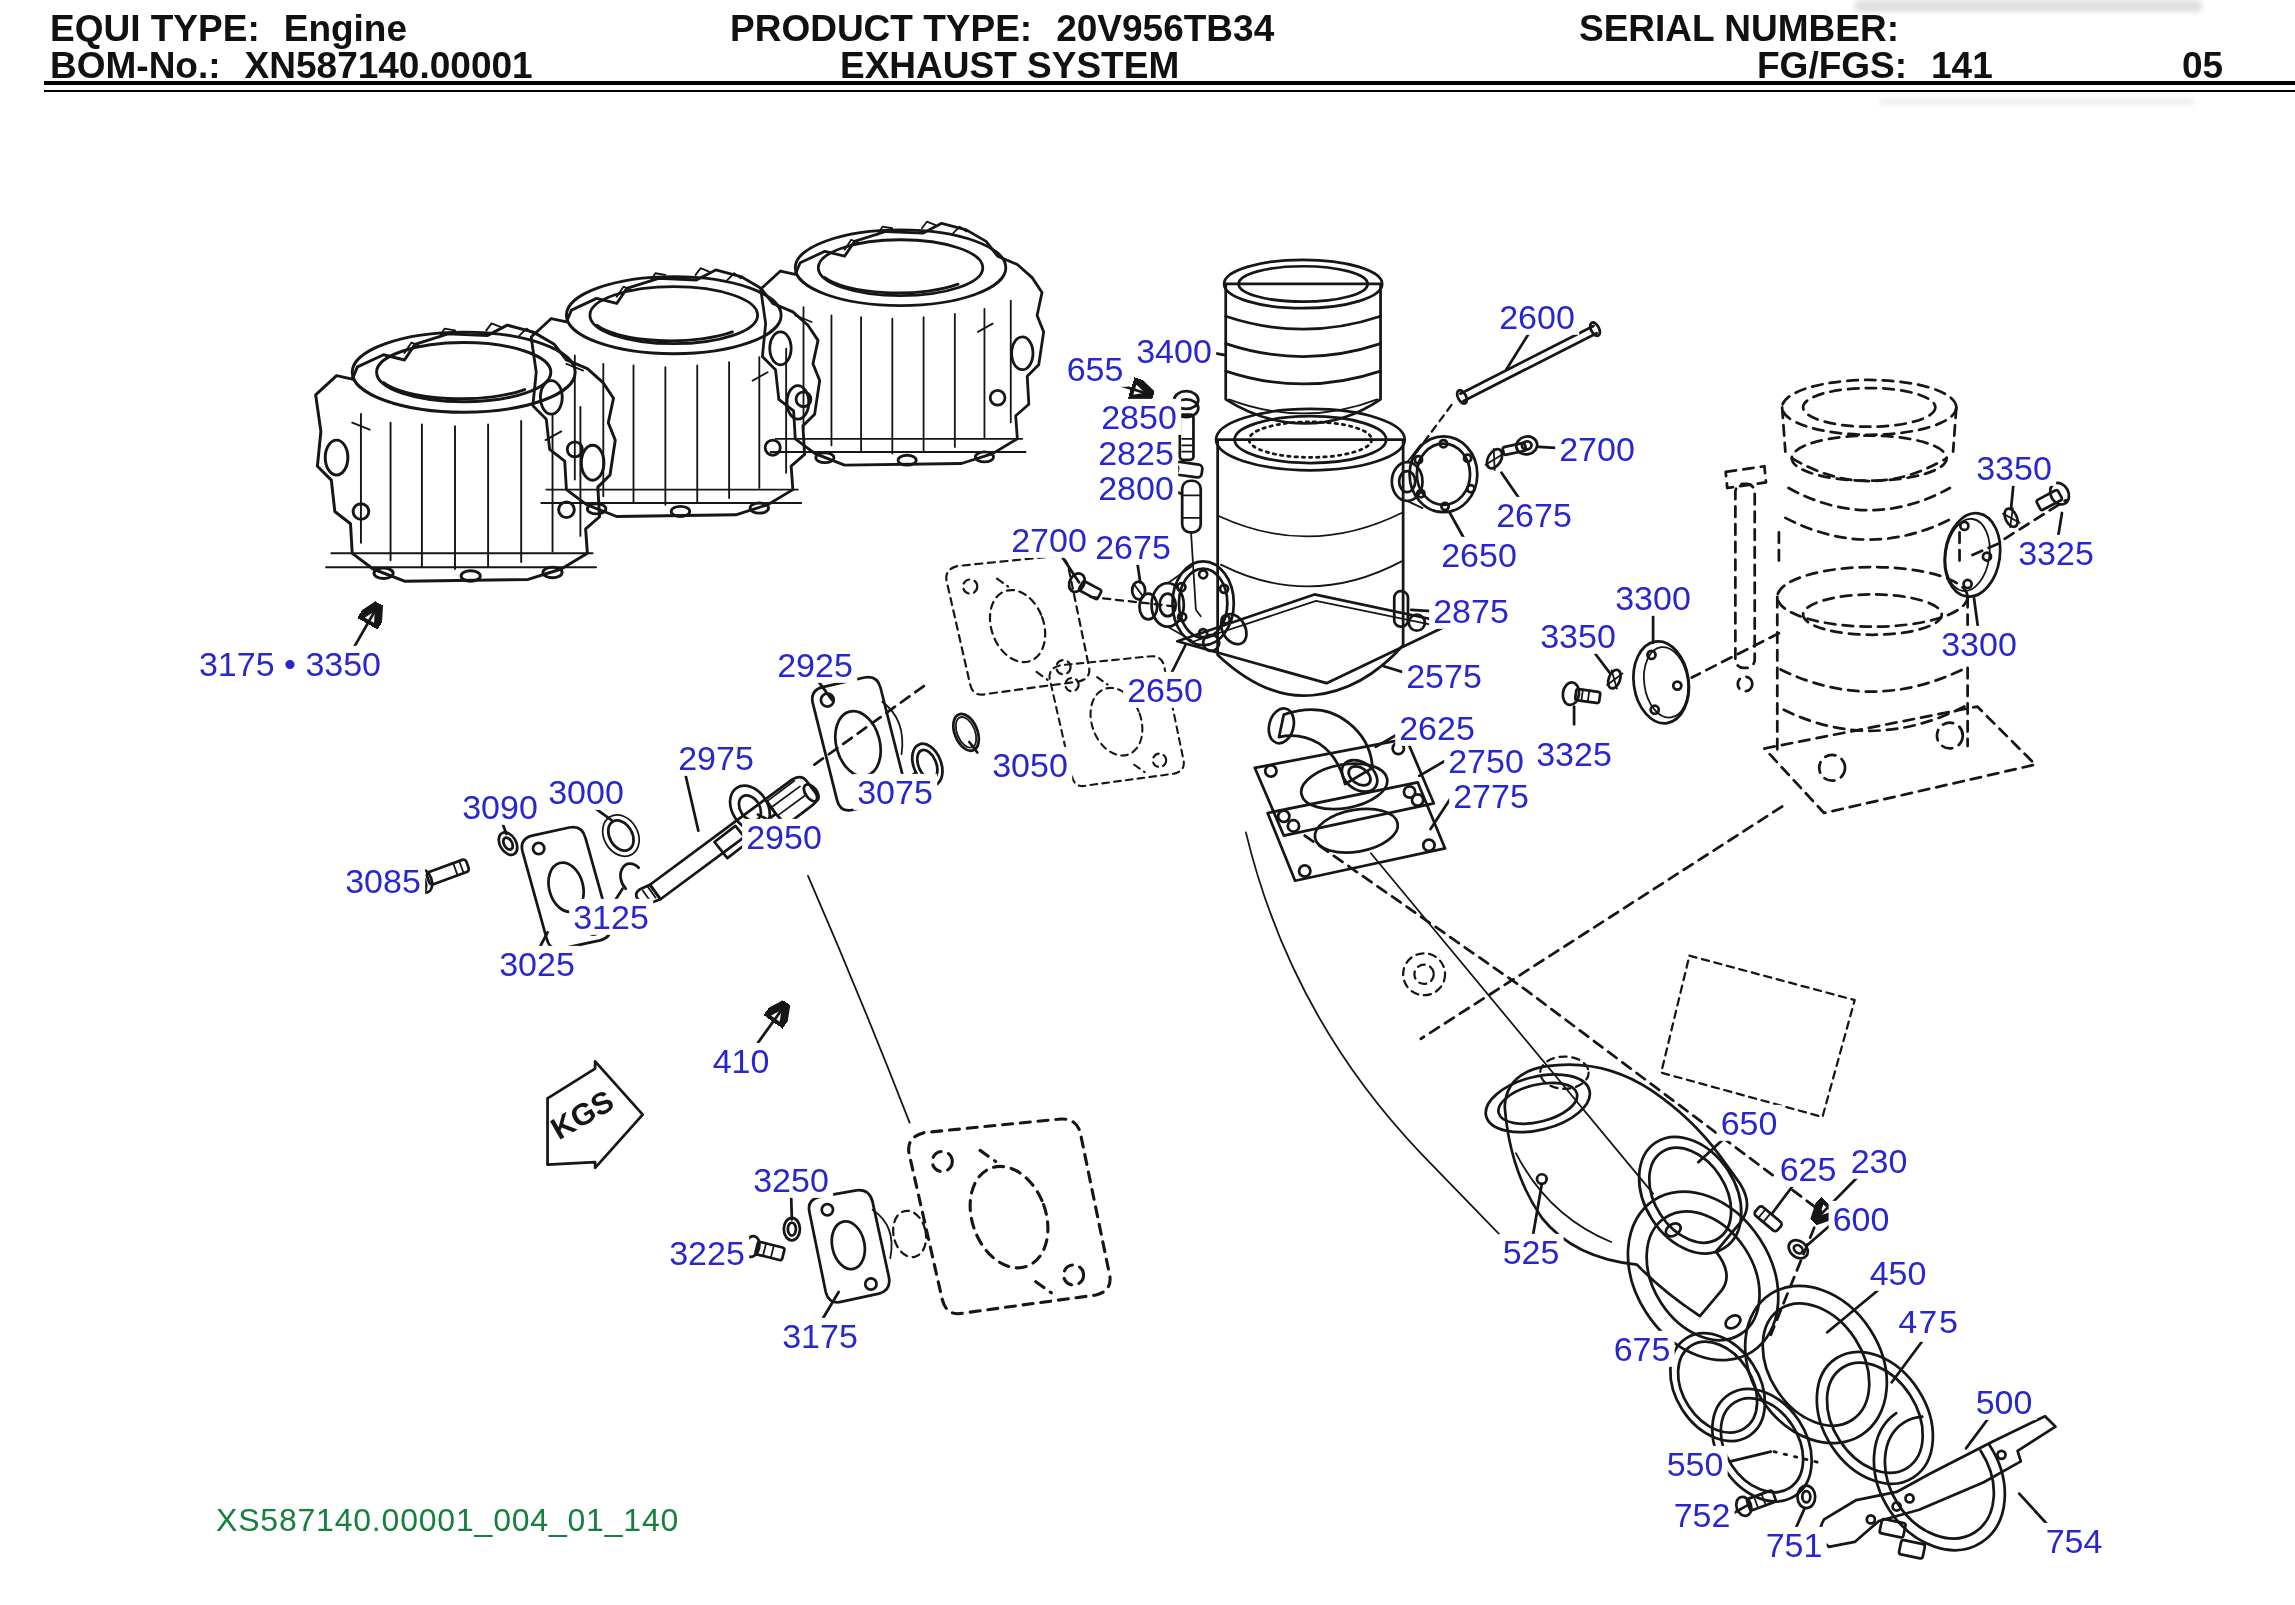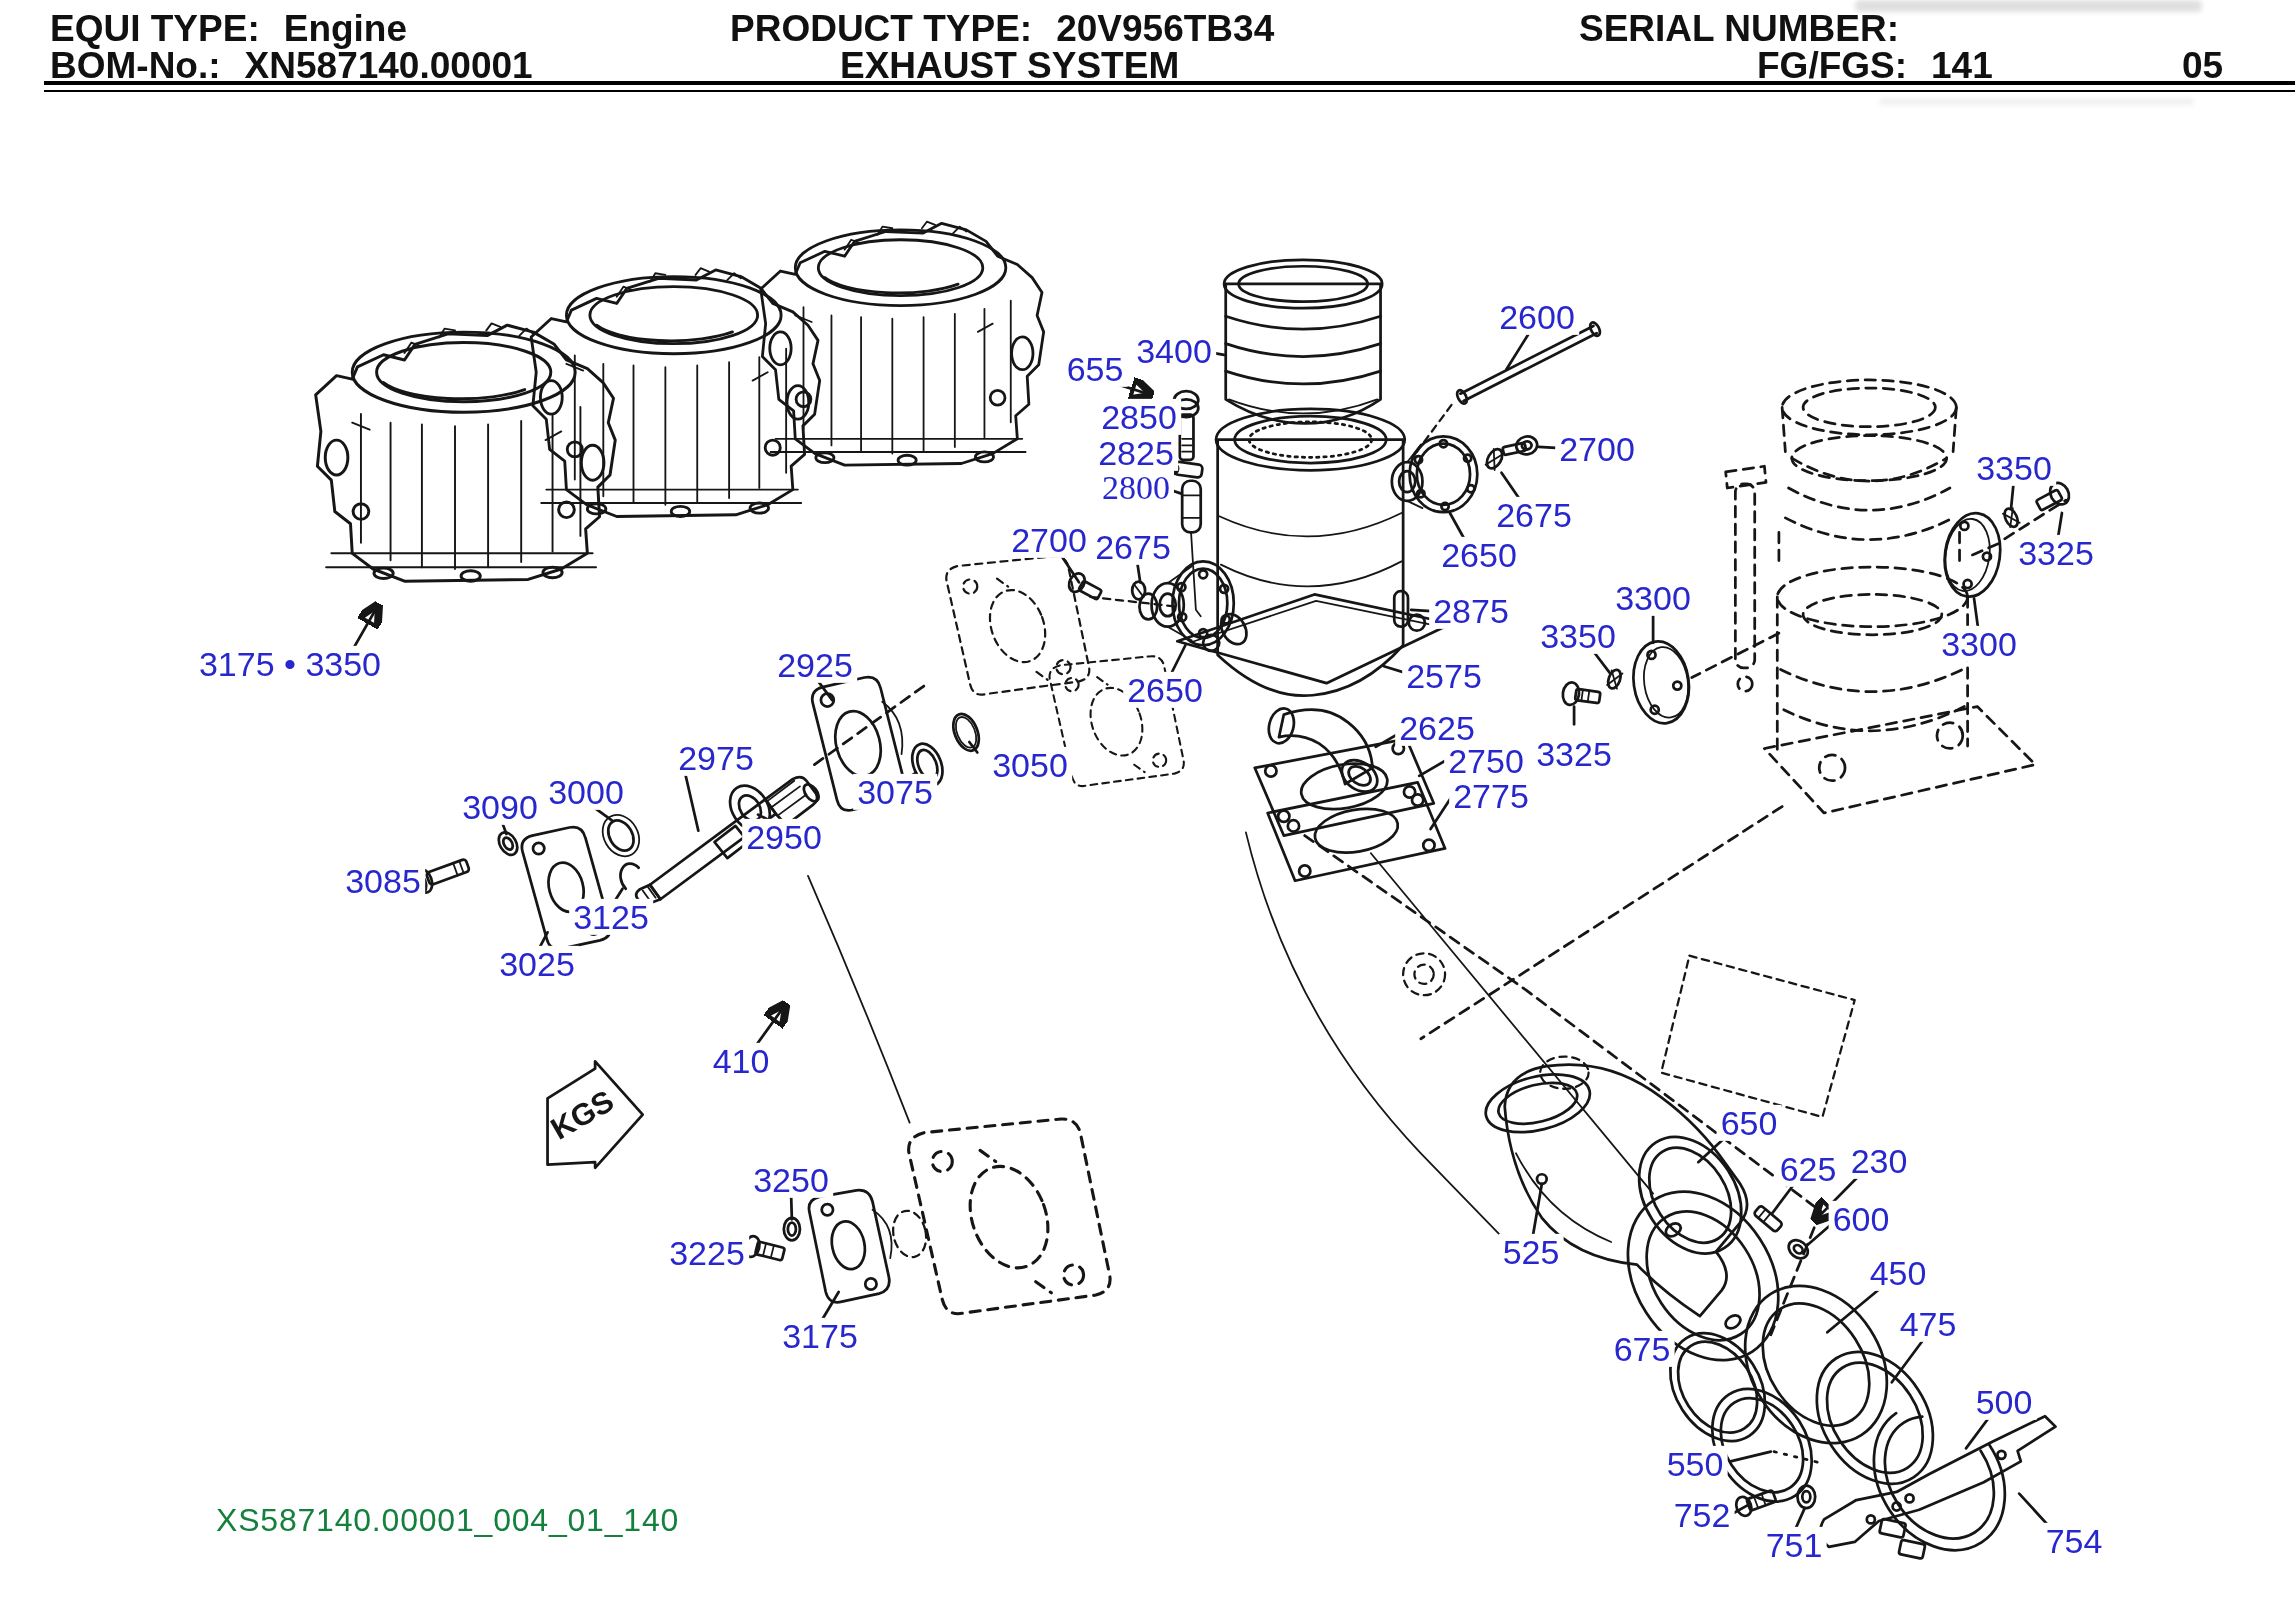--- a/index.html
+++ b/index.html
@@ -438,21 +438,21 @@
     <path d="M2226,1897 L2238,1870"></path>
     <path d="M2545,1897 L2504,1852"></path>
   </g>
 </svg>
 
 <div id="labels-layer">
     <span class="plabel" style="left: 1174px; top: 351px;">3400</span>
     <span class="plabel" style="left: 1095px; top: 369px;">655</span>
     <span class="plabel" style="left: 1139px; top: 417px;">2850</span>
     <span class="plabel" style="left: 1136px; top: 453px;">2825</span>
-    <span class="plabel" style="left: 1136px; top: 488px; font-family: Liberation Serif, serif;">2800</span>
+    <span class="plabel" style="left: 1136px; top: 488px;">2800</span>
     <span class="plabel" style="left: 1049px; top: 540px;">2700</span>
     <span class="plabel" style="left: 1133px; top: 547px;">2675</span>
     <span class="plabel" style="left: 1165px; top: 690px;">2650</span>
     <span class="plabel" style="left: 1537px; top: 317px;">2600</span>
     <span class="plabel" style="left: 1597px; top: 449px;">2700</span>
     <span class="plabel" style="left: 1534px; top: 515px;">2675</span>
     <span class="plabel" style="left: 1479px; top: 555px;">2650</span>
     <span class="plabel" style="left: 1471px; top: 611px;">2875</span>
     <span class="plabel" style="left: 1444px; top: 676px;">2575</span>
     <span class="plabel" style="left: 1437px; top: 728px;">2625</span>
@@ -478,21 +478,21 @@
     <span class="plabel" style="left: 1574px; top: 754px;">3325</span>
     <span class="plabel" style="left: 2014px; top: 468px;">3350</span>
     <span class="plabel" style="left: 2056px; top: 553px;">3325</span>
     <span class="plabel" style="left: 1979px; top: 644px;">3300</span>
     <span class="plabel" style="left: 1749px; top: 1123px;">650</span>
     <span class="plabel" style="left: 1808px; top: 1169px;">625</span>
     <span class="plabel" style="left: 1879px; top: 1161px;">230</span>
     <span class="plabel" style="left: 1861px; top: 1219px;">600</span>
     <span class="plabel" style="left: 1531px; top: 1252px;">525</span>
     <span class="plabel" style="left: 1898px; top: 1273px;">450</span>
-    <span class="plabel" style="left: 1928px; top: 1324px;">475</span>
+    <span class="plabel" style="left: 1928px; top: 1324px; font-family: Liberation Mono, monospace;">475</span>
     <span class="plabel" style="left: 1642px; top: 1349px;">675</span>
     <span class="plabel" style="left: 2004px; top: 1402px;">500</span>
     <span class="plabel" style="left: 1695px; top: 1464px;">550</span>
     <span class="plabel" style="left: 1702px; top: 1515px;">752</span>
     <span class="plabel" style="left: 1794px; top: 1545px;">751</span>
     <span class="plabel" style="left: 2074px; top: 1541px;">754</span>
   </div>
 
 <div class="footer-id" style="left:216px;top:1502px">XS587140.00001_004_01_140</div>
 

